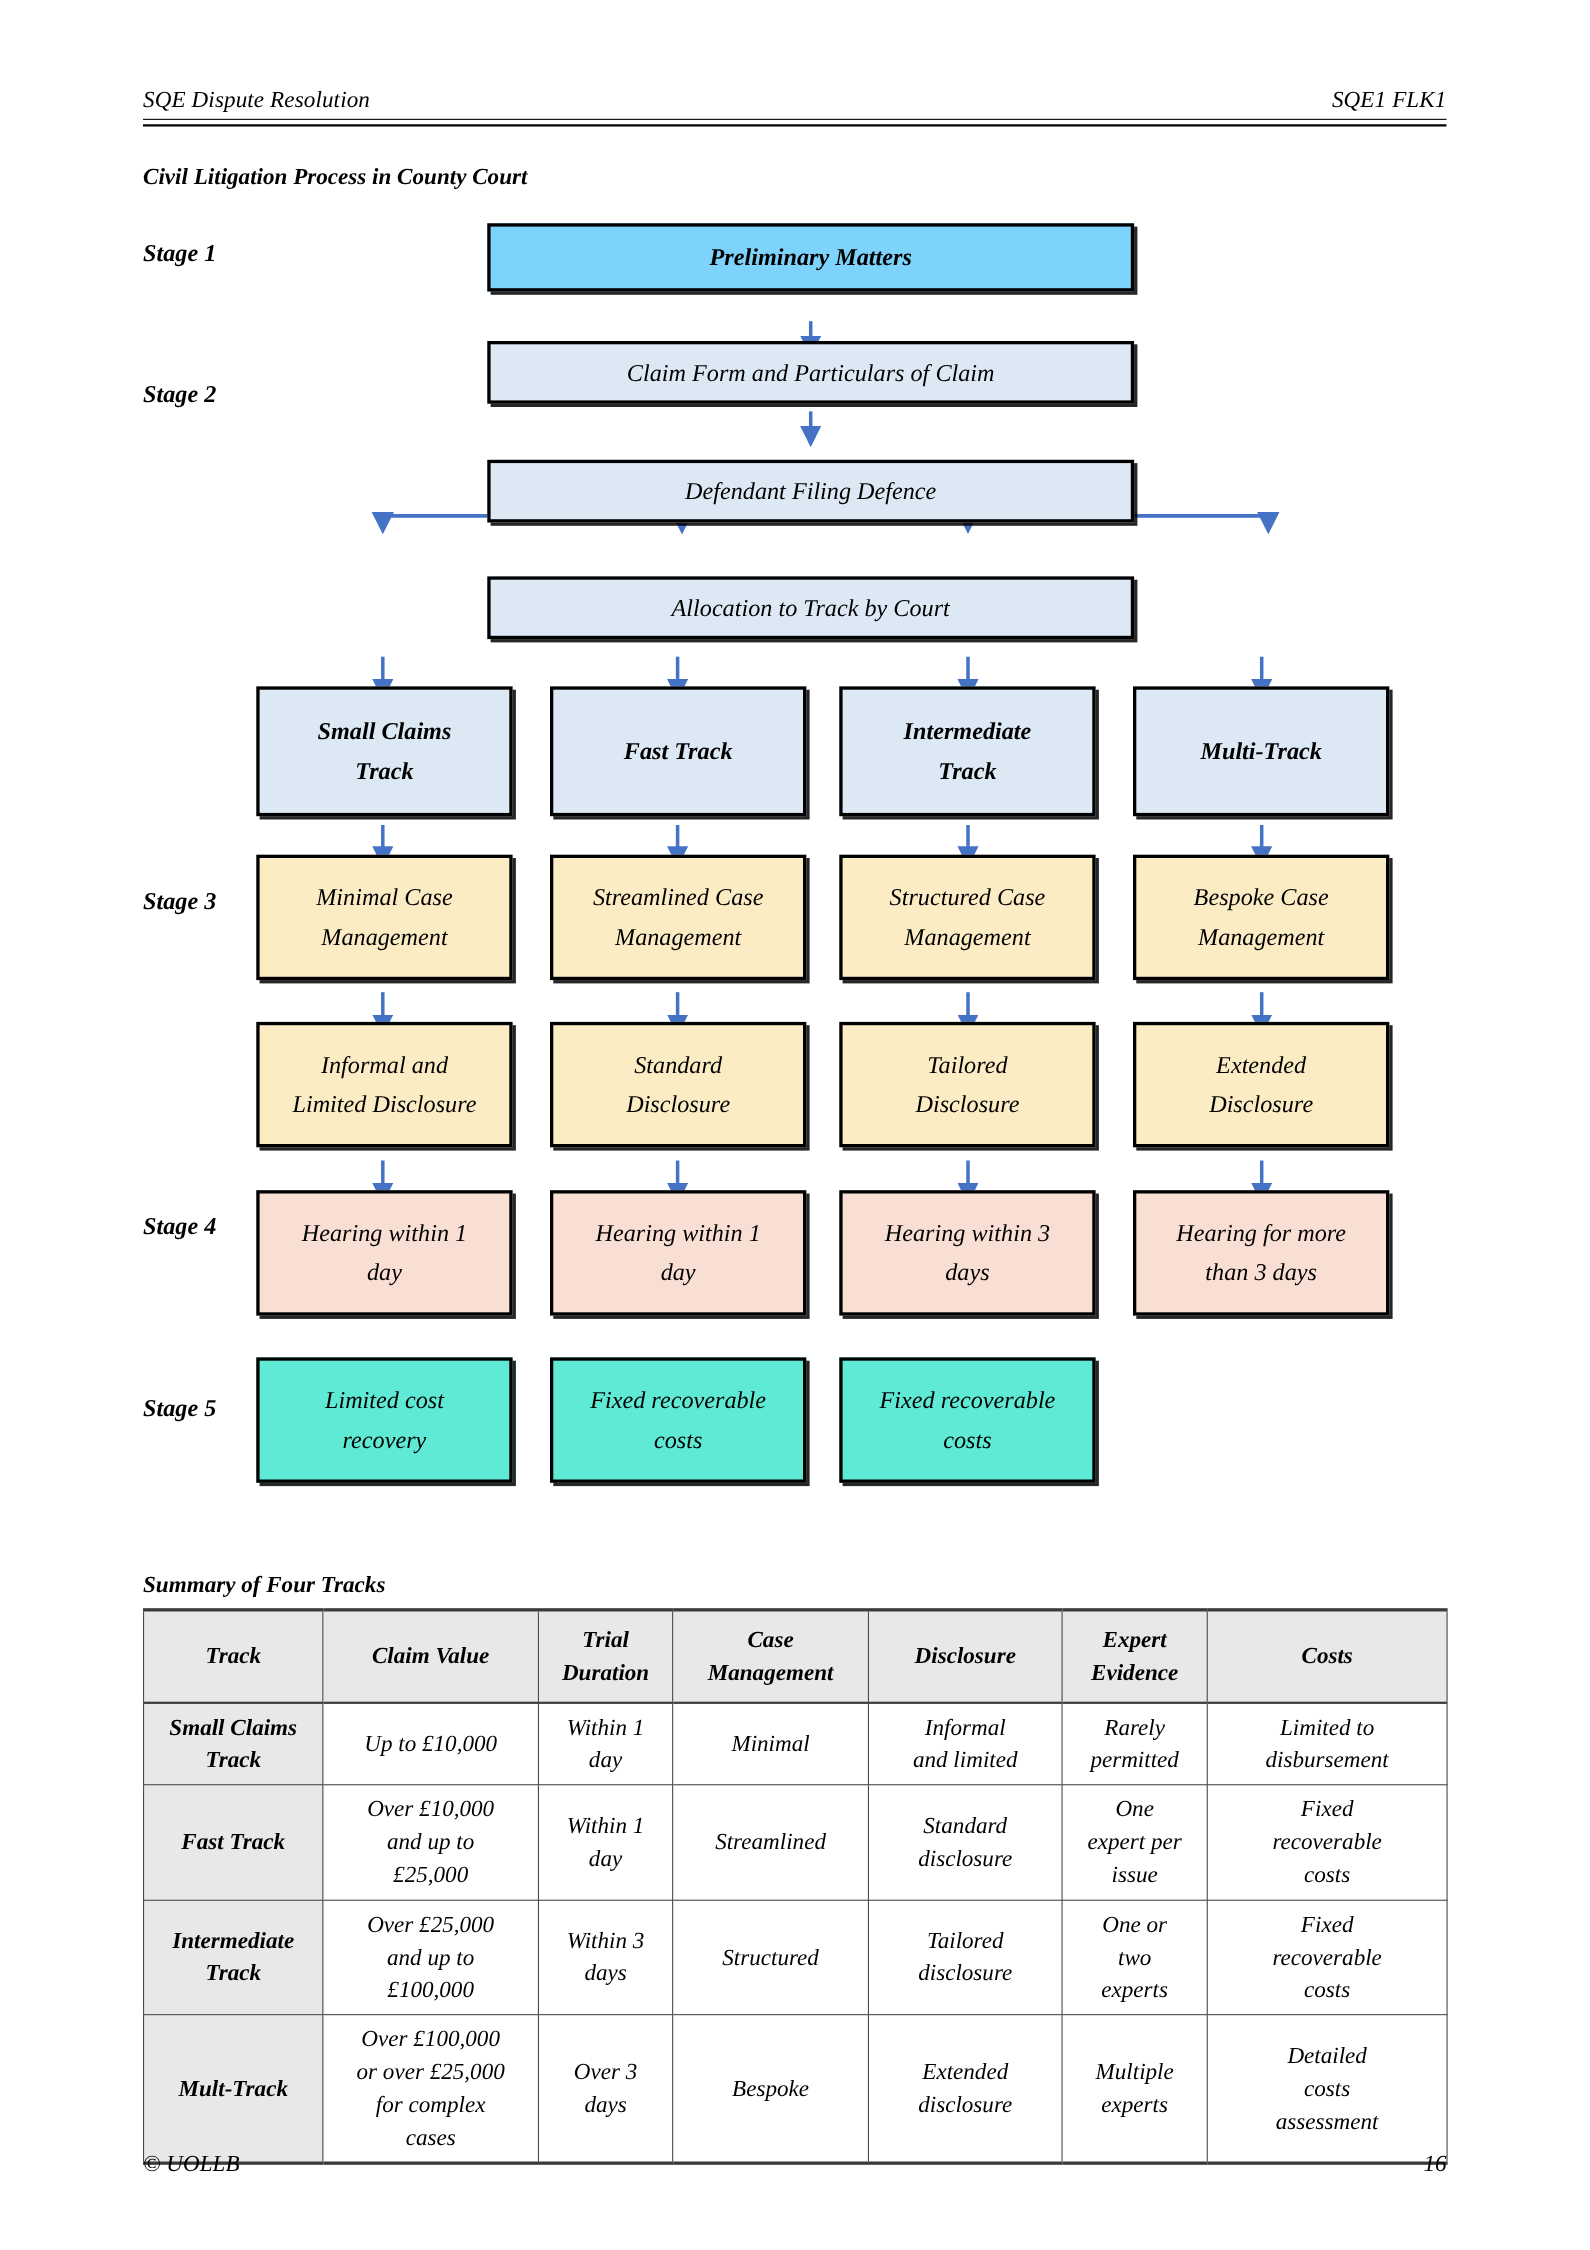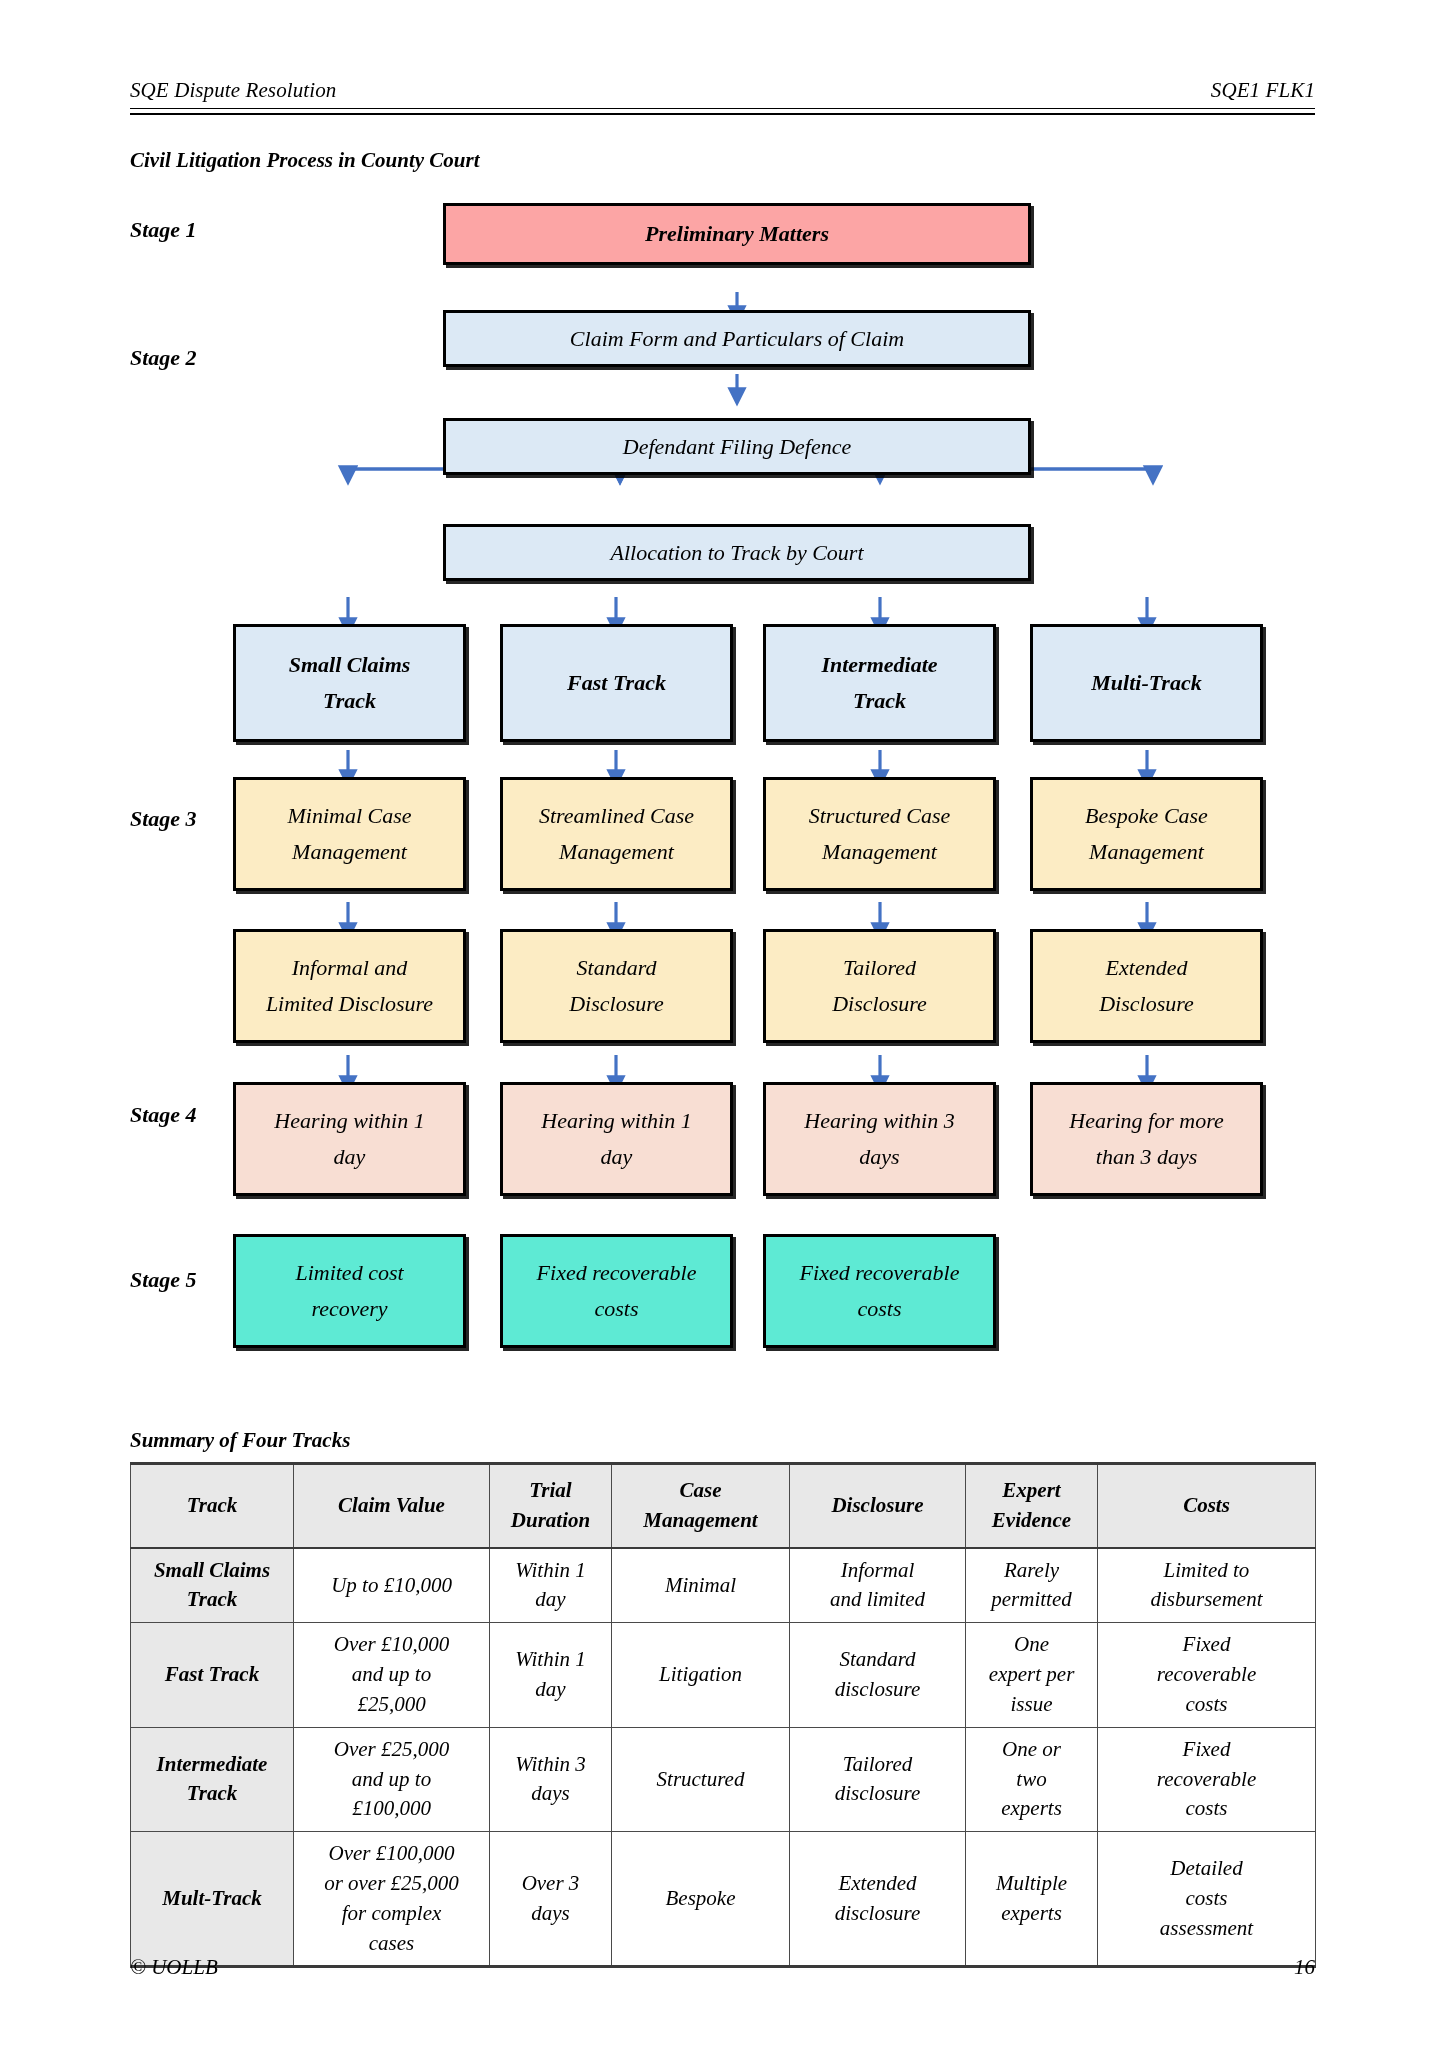--- a/index.html
+++ b/index.html
@@ -77,21 +77,21 @@
     display: flex;
     flex-direction: column;
     align-items: center;
     justify-content: center;
     text-align: center;
     font-size: 22px;
     line-height: 1.62;
     padding: 2px 6px;
   }
   .node .ln { display: block; }
-  .n-grey  { background: #fca5a5; font-weight: bold; }
+  .n-grey  { background: #7dd3fc; font-weight: bold; }
   .n-blue  { background: #dce9f5; }
   .n-blue-b{ background: #dce9f5; font-weight: bold; }
   .n-yellow{ background: #fcecc4; }
   .n-peach { background: #f8ded3; }
   .n-green { background: #5eead4; }
 
   .flow svg.links {
     position: absolute;
     left: 0; top: 0;
     width: 1445px;
@@ -344,21 +344,21 @@
           <td>Within 1<br>day</td>
           <td>Minimal</td>
           <td>Informal<br>and limited</td>
           <td>Rarely<br>permitted</td>
           <td>Limited to<br>disbursement</td>
         </tr>
         <tr>
           <td class="rowhead">Fast Track</td>
           <td>Over £10,000<br>and up to<br>£25,000</td>
           <td>Within 1<br>day</td>
-          <td>Litigation</td>
+          <td>Streamlined</td>
           <td>Standard<br>disclosure</td>
           <td>One<br>expert per<br>issue</td>
           <td>Fixed<br>recoverable<br>costs</td>
         </tr>
         <tr>
           <td class="rowhead">Intermediate<br>Track</td>
           <td>Over £25,000<br>and up to<br>£100,000</td>
           <td>Within 3<br>days</td>
           <td>Structured</td>
           <td>Tailored<br>disclosure</td>

